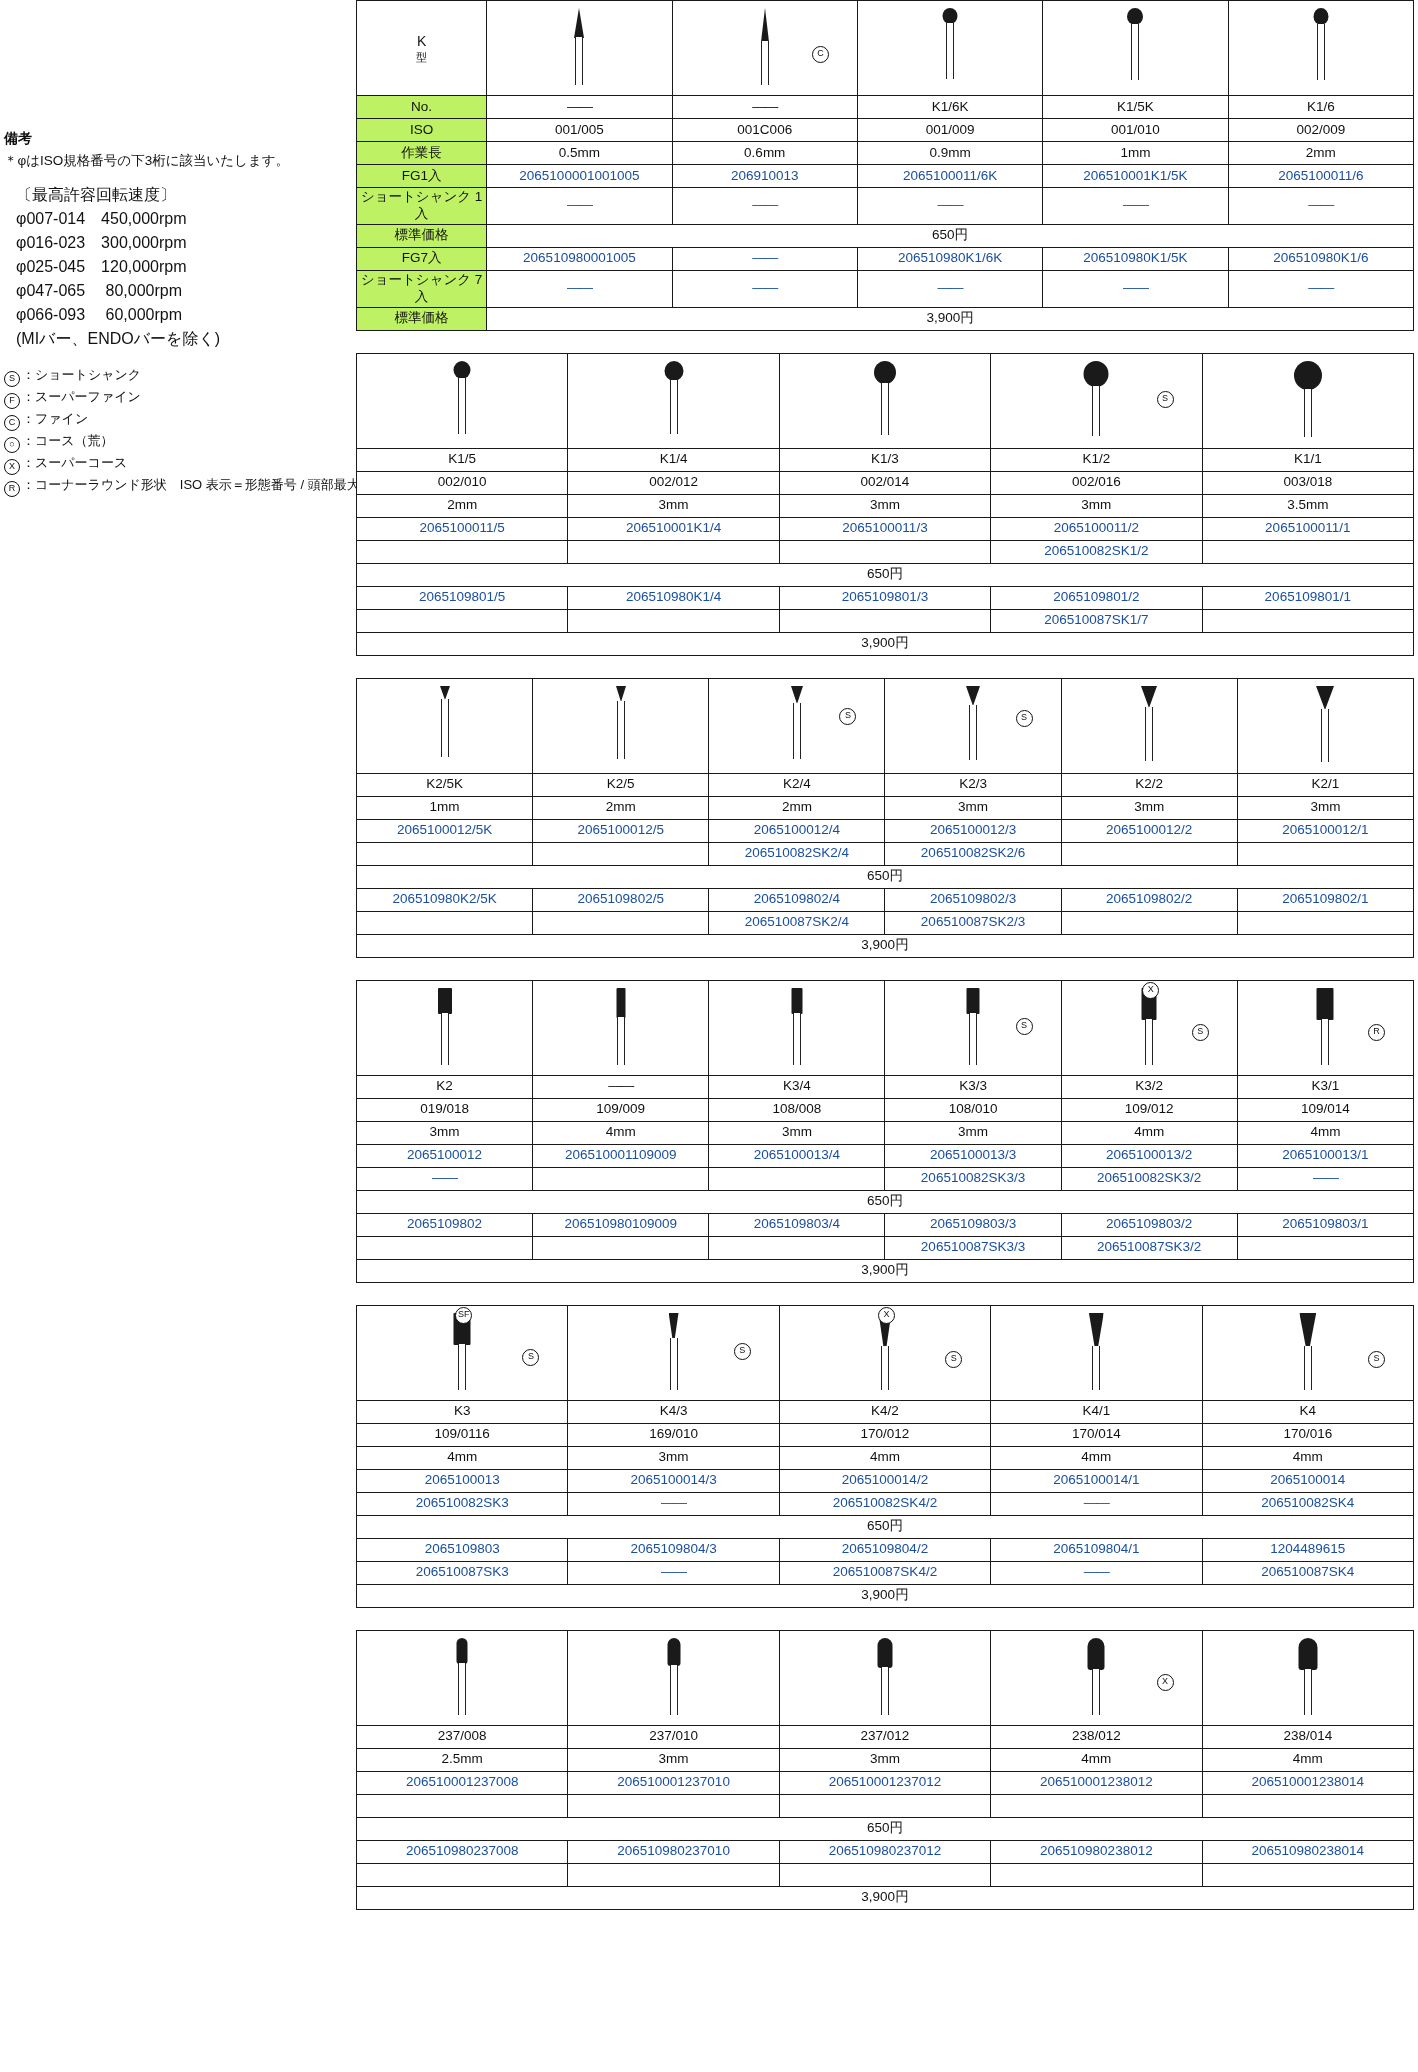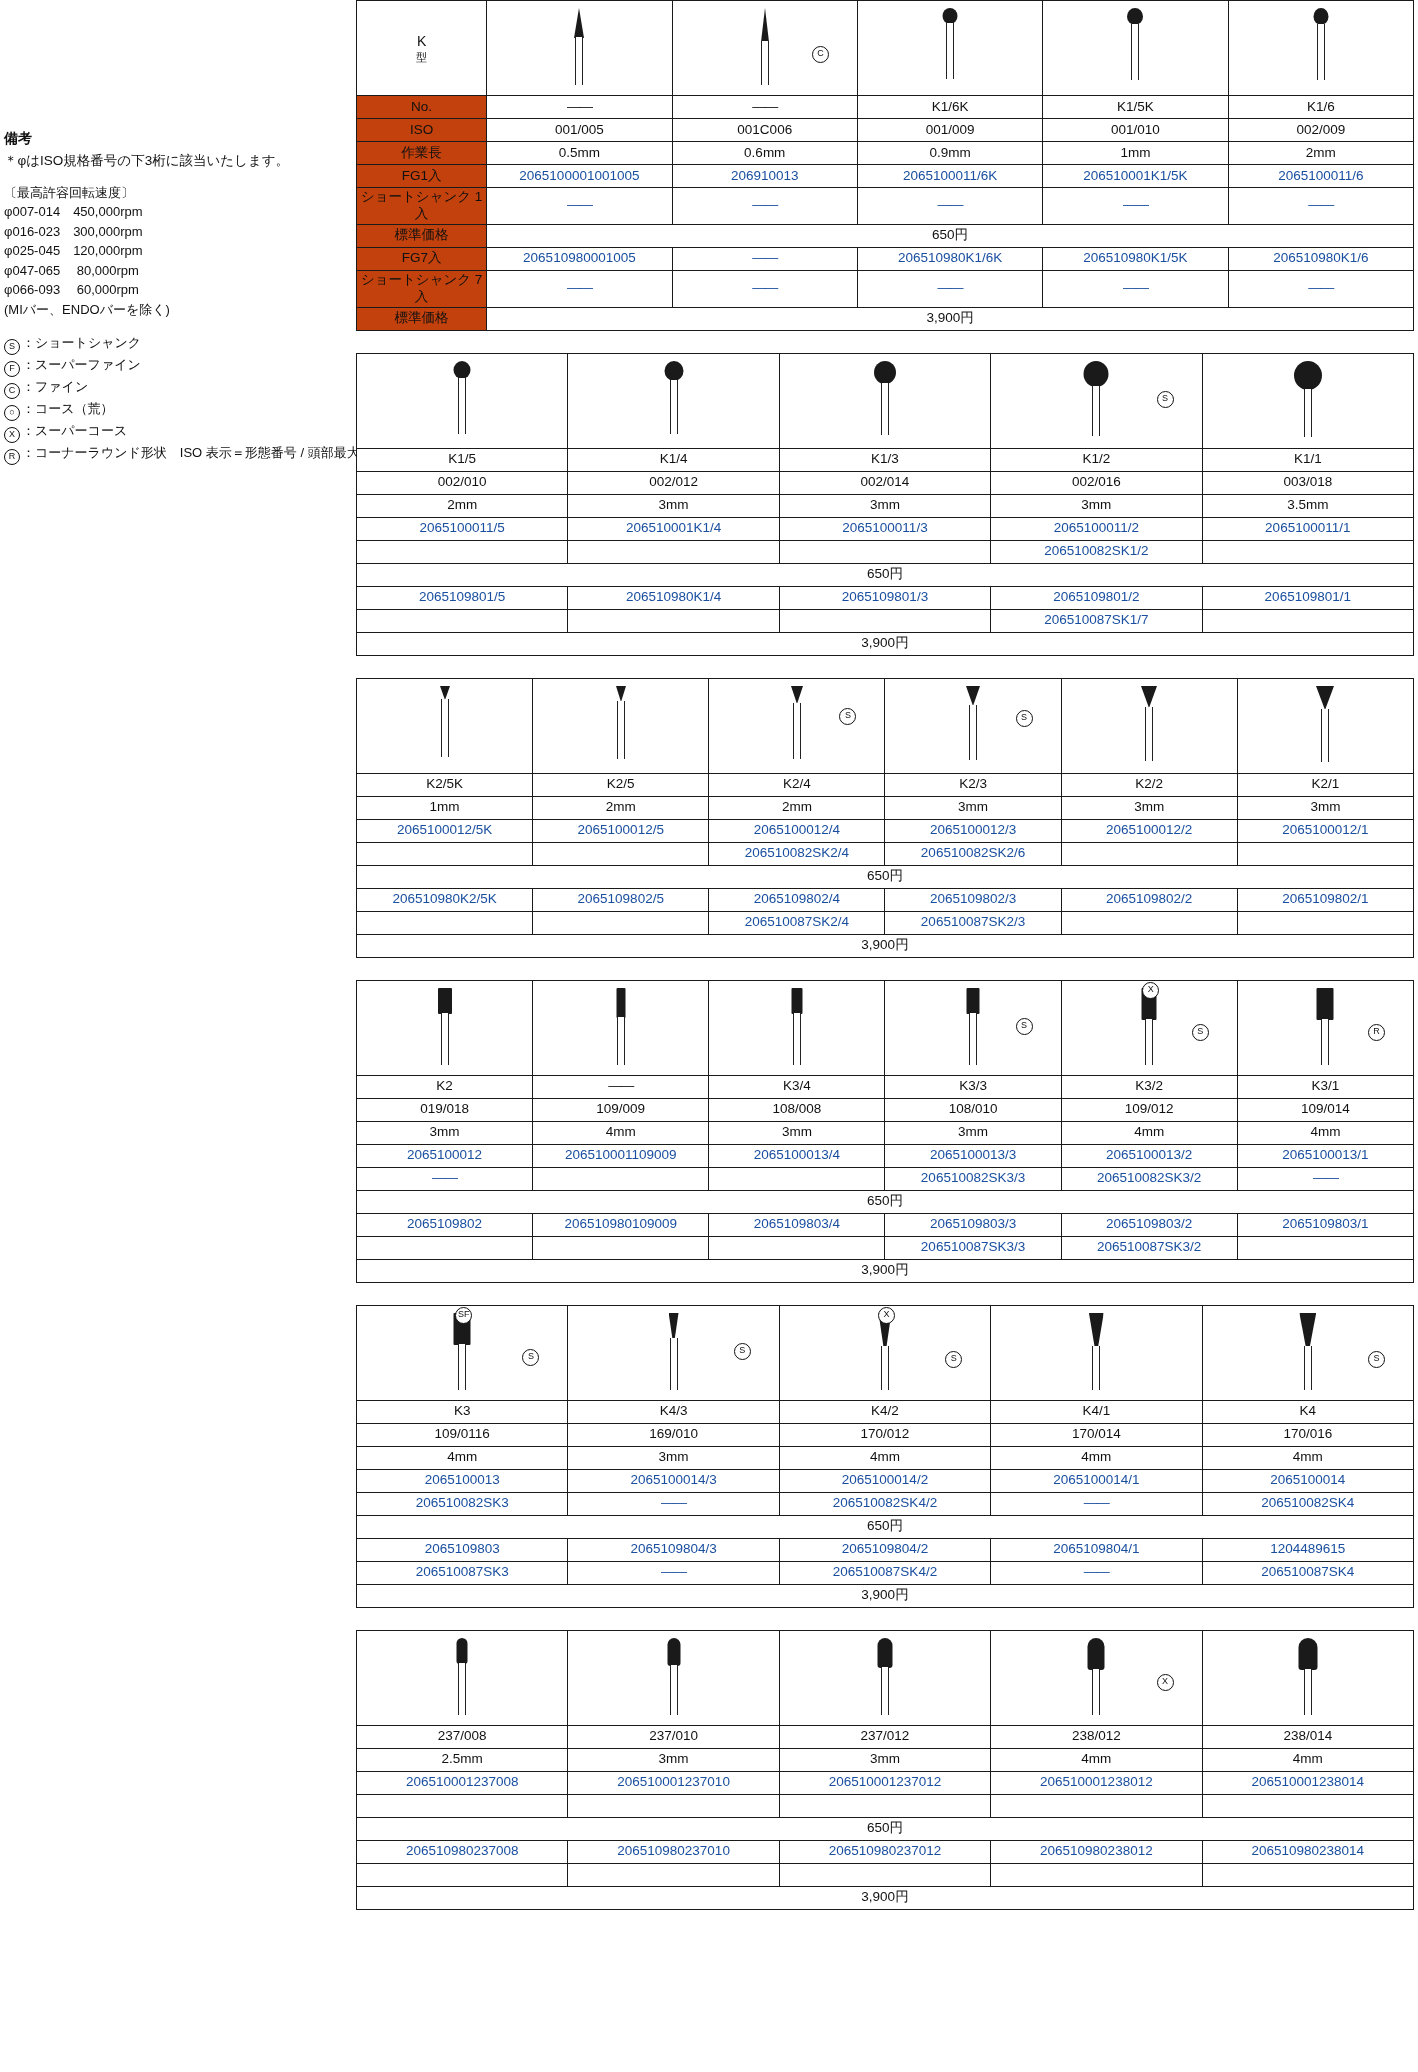--- a/index.html
+++ b/index.html
@@ -8,21 +8,21 @@
     font-family:"Liberation Sans","DejaVu Sans",sans-serif;
     color:#111;
     font-size:13px;
   }
   .sidebar{
     position:absolute;left:4px;top:130px;width:345px;
   }
   .sidebar .title{font-weight:bold;font-size:14px;margin-bottom:3px;}
   .sidebar .line{font-size:13.5px;line-height:1.45;white-space:pre;}
   .sidebar .block{margin-top:12px;}
-  .sidebar .rowsm{font-size:13px;line-height:1.5;white-space:pre;}
+  .sidebar .rowsm{font-size:16px;line-height:1.5;white-space:pre;margin-left:12px;}
   .legend{margin-top:14px;}
   .legend .litem{font-size:13px;line-height:1.55;white-space:nowrap;}
   .cmark{
     display:inline-block;width:14px;height:14px;border:1px solid #111;border-radius:50%;
     text-align:center;line-height:13px;font-size:9px;vertical-align:-2px;margin-right:2px;
   }
 
   .tables{position:absolute;left:356px;top:0;width:1058px;}
   table.grid{
     border-collapse:collapse;width:1058px;background:#fff;
@@ -36,21 +36,21 @@
     font-size:13.5px;
     padding:1px 2px;
     height:20px;
     line-height:1.25;
   }
   td.hdr{
     background:#f0f0f0;
     font-size:13px;
   }
   td.lbl{
-    background:#c2410c;text-align:center;font-size:13px;
+    background:#bef264;text-align:center;font-size:13px;
   }
   td.code{color:#1a4fa0;font-size:12.5px;}
   td.img{height:92px;padding:0;background:#fff;}
   .dash{color:#1a4fa0;letter-spacing:-1px;}
   .dashk{color:#111;letter-spacing:-1px;}
   .ktitle{font-size:14px;line-height:1.3;}
   .ktitle small{display:block;font-size:11px;}
 
   
   .bur{position:relative;width:100%;height:92px;}

